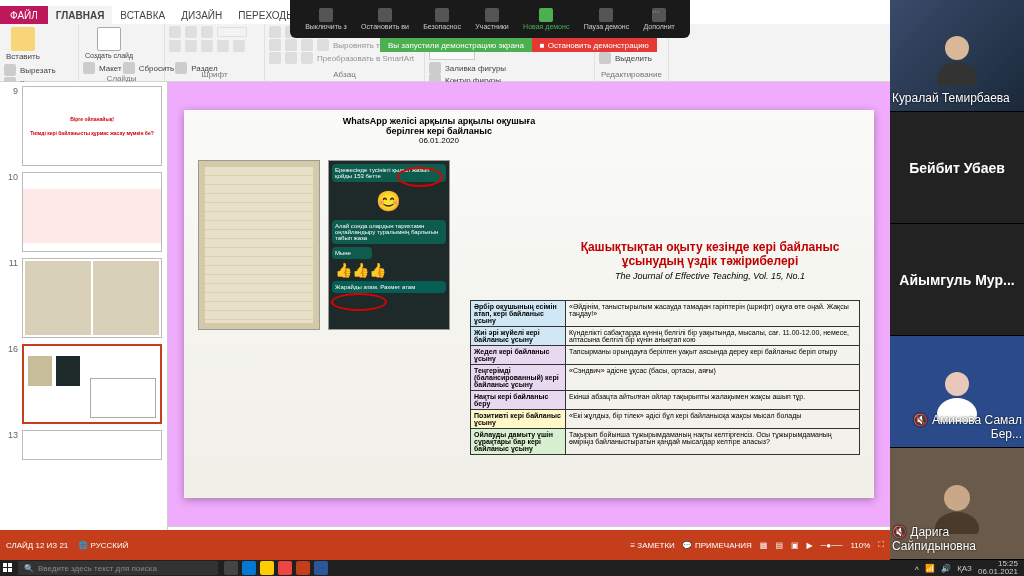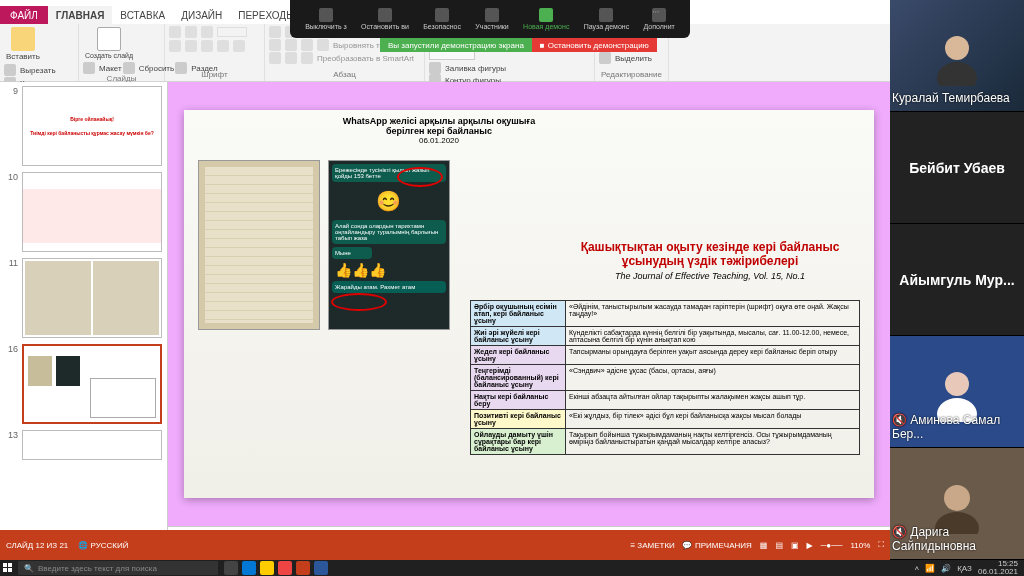--- a/index.html
+++ b/index.html
@@ -78,21 +78,21 @@
 
 .pp-status { position: absolute; bottom: 16px; left: 0; right: 134px; height: 23px; background: #c43e1c; color: #fff; font-size: 8px; display: flex; align-items: center; padding: 15px 6px; justify-content: space-between; }
 .pp-status .right { display: flex; gap: 8px; align-items: center; }
 
 
 .participants { position: absolute; top: 0; right: 0; width: 134px; bottom: 16px; background: #1a1a1a; display: flex; flex-direction: column; }
 .participant { flex: 1; position: relative; border-bottom: 1px solid #000; background: #222; display: flex; align-items: center; justify-content: center; overflow: hidden; }
 .participant .name-tag { position: absolute; bottom: 6px; left: 2px; right: 2px; color: #fff; font-size: 12px; text-shadow: 0 0 2px #000; }
 .participant.video { background: linear-gradient(135deg, #3a4a6a, #1a2a3a); }
 .participant .avatar-name { color: #fff; font-size: 14px; font-weight: bold; }
-.participant.bluebg { background: #2a4a8a; }
+.participant.bluebg { background: #2a4a8a; text-align: right; }
 
 
 .taskbar { position: absolute; bottom: 0; left: 0; right: 0; height: 16px; background: #202020; display: flex; align-items: center; font-size: 8px; color: #ccc; }
 .taskbar .start { width: 16px; height: 16px; display: flex; align-items: center; justify-content: center; }
 .taskbar .search { background: #333; height: 14px; width: 200px; margin-left: 2px; display: flex; align-items: center; padding: 0 6px; color: #888; }
 .taskbar .icons { display: flex; gap: 4px; margin-left: 6px; }
 .taskbar .tico { width: 14px; height: 14px; background: #444; border-radius: 2px; }
 .taskbar .tray { margin-left: auto; display: flex; gap: 6px; align-items: center; padding: 0 6px; }
 
 svg { display: block; }

